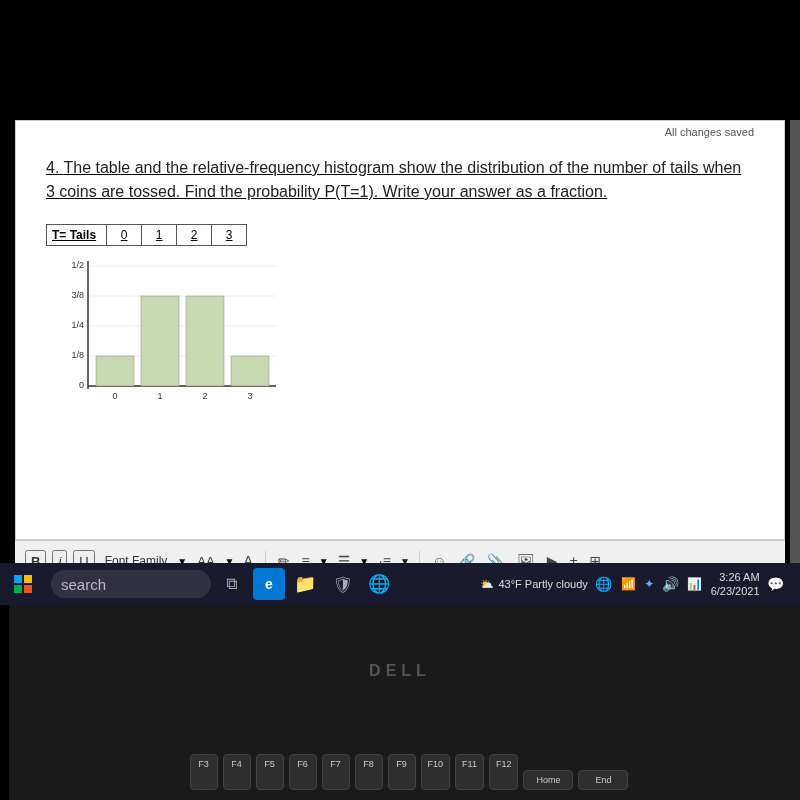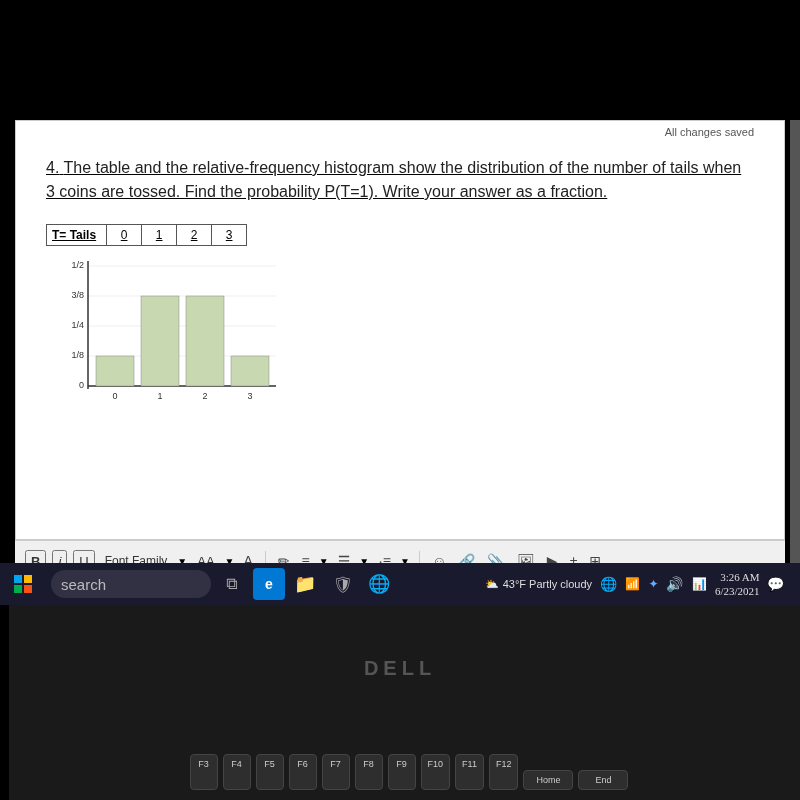--- a/index.html
+++ b/index.html
@@ -201,21 +201,20 @@
       display: flex;
       align-items: center;
       gap: 4px;
     }
 
     .clock {
       text-align: right;
       font-size: 11px;
       color: #ddd;
       line-height: 1.3;
-      font-family: Liberation Serif, serif;
     }
 
     
     .keyboard-area {
       position: absolute;
       bottom: 0;
       left: 9px;
       width: 800px;
       height: 195px;
       background: #1a1a1a;
@@ -422,21 +421,21 @@
       <div style="font-size:12px;">📊</div>
       <div class="clock">
         <div>3:26 AM</div>
         <div>6/23/2021</div>
       </div>
       <div style="font-size:14px;">💬</div>
     </div>
   </div>
 
   <div style="position:absolute; bottom:120px; left:50%; transform:translateX(-50%); z-index:5;">
-    <span style="font-size:20px; font-weight:900; color:#555; letter-spacing:5px;">DELL</span>
+    <span style="font-size:16px; font-weight:900; color:#555; letter-spacing:5px;">DELL</span>
   </div>
 
   <div class="keyboard-area">
 
     <div style="position:absolute; bottom:5px; left:0; width:100%; display:flex; justify-content:center; gap:5px; padding:5px;">
       <div class="key">F3</div>
       <div class="key">F4</div>
       <div class="key">F5</div>
       <div class="key">F6</div>
       <div class="key">F7</div>

